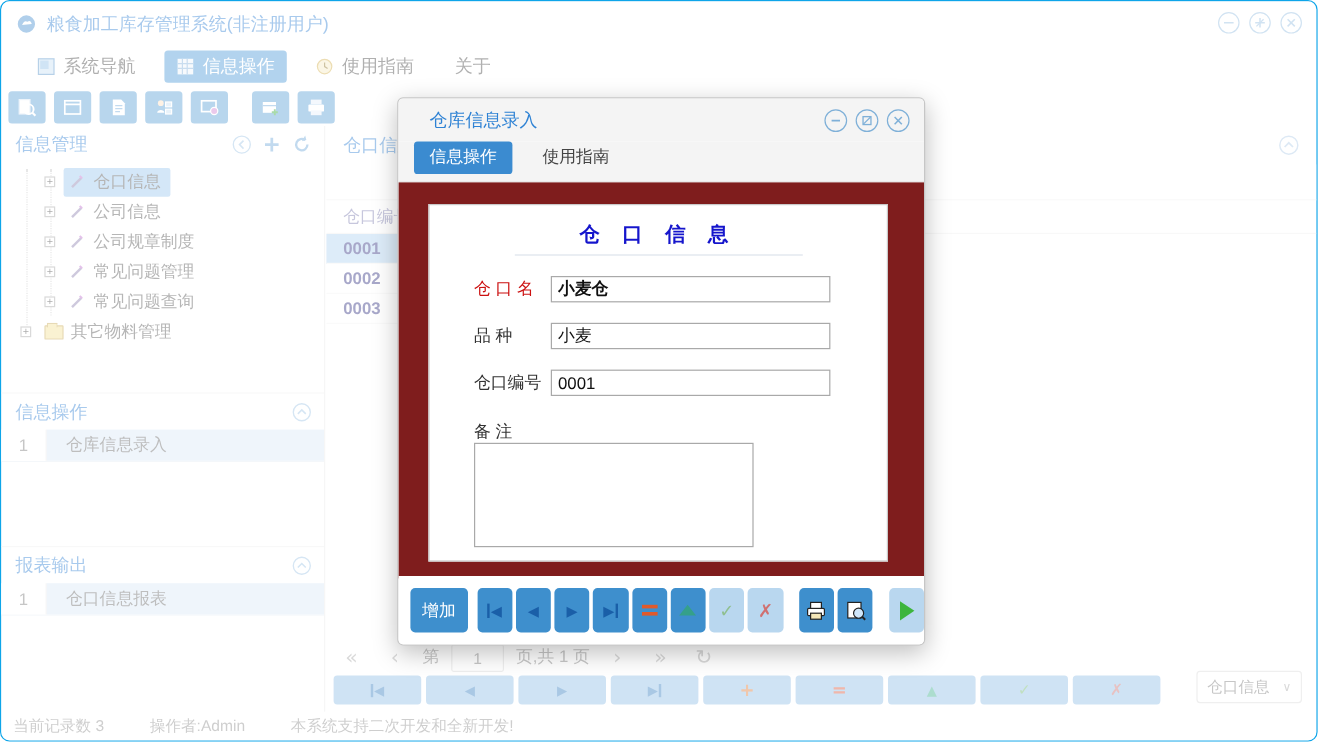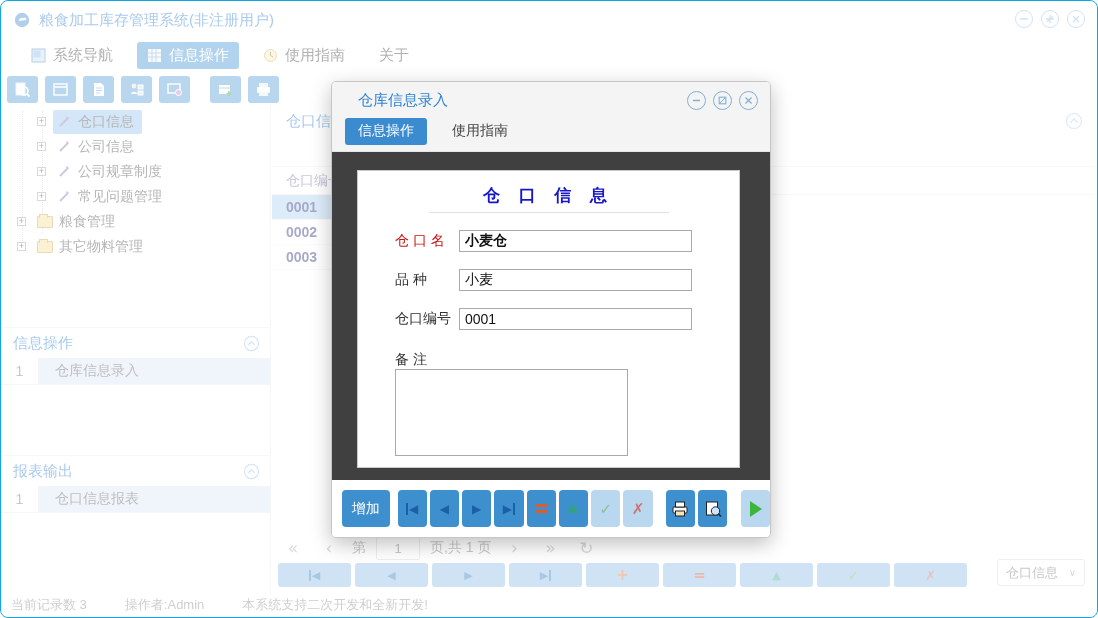--- a/index.html
+++ b/index.html
@@ -94,21 +94,21 @@
   .modal { position:absolute; left:330px; top:80px; width:440px; height:457px; background:#fff; border:1px solid #c6c6c6; border-radius:5px; box-shadow:0 6px 20px rgba(0,0,0,0.25); z-index:100; overflow:hidden; }
   .m-head { height:36px; background:#f4f4f4; display:flex; align-items:center; padding:0 12px 0 26px; }
   .m-title { color:#2e82d4; font-size:15px; }
   .m-controls { margin-left:auto; display:flex; gap:7px; }
   .m-wc { width:19px; height:19px; border:1px solid #7fb0d8; border-radius:50%; color:#7fb0d8; display:flex; align-items:center; justify-content:center; cursor:pointer; }
   .m-wc svg { width:11px; height:11px; }
   .m-tabs { height:34px; background:#f4f4f4; border-bottom:1px solid #e6e6e6; display:flex; align-items:flex-start; gap:12px; padding-left:13px; }
   .m-tab { padding:4px 13px 5px; font-size:14px; color:#444; cursor:pointer; border-radius:3px; }
   .m-tab.active { background:#3b8bd0; color:#fff; }
 
-  .m-body { position:relative; height:330px; background:#404040; }
+  .m-body { position:relative; height:330px; background:#7f1d1d; }
   .form-panel { position:absolute; left:25px; top:18px; right:30px; height:298px; border:1px solid #c9c9c9; background:#fff; }
   .f-title { text-align:center; margin-top:13px; color:#1515cc; font-weight:bold; font-size:17px; letter-spacing:7px; }
   .f-underline { width:240px; height:1px; background:#dde3ec; margin:5px auto 0; }
   .f-row { display:flex; align-items:center; margin:17px 0 0 37px; }
   .f-row.top { align-items:flex-start;flex-direction:column; }
   .f-label { width:64px; font-size:14px; color:#333; flex:0 0 auto; }
   .f-label.req { color:#cc1111; }
   .f-input { width:233px; height:22px; border:1px solid #a9a9a9; padding:1px 5px; font-size:14px; color:#111; font-family:"Liberation Sans",sans-serif; }
   .f-input.strong { font-weight:bold; }
   .f-textarea { width:233px; height:87px; border:1px solid #a9a9a9; resize:none; font-size:14px; font-family:"Liberation Sans",sans-serif; }
@@ -235,20 +235,37 @@
     <div class="tool-btn">
         <svg viewBox="0 0 17 17">
           <rect x="2" y="6" width="13" height="6" rx="1" fill="#fff"></rect>
           <rect x="4" y="2" width="9" height="4" fill="#e8f1fa"></rect>
           <rect x="4" y="11" width="9" height="4" fill="#e8f1fa"></rect>
         </svg>
       </div>
   </div>
 
   <div class="sidebar">
+    <div class="sec-head">
+      <span>信息管理</span>
+      <span class="spacer"></span>
+      <span class="sec-icons">
+        <svg viewBox="0 0 18 18">
+            <circle cx="9" cy="9" r="7.5" fill="none" stroke="currentColor" stroke-width="1.2"></circle>
+            <path d="M10.5 5.5 L7 9 l3.5 3.5" fill="none" stroke="currentColor" stroke-width="1.4"></path>
+          </svg>
+        <svg class="plus-ico" viewBox="0 0 18 18">
+            <path d="M9 3v12M3 9h12" stroke="currentColor" stroke-width="2.4"></path>
+          </svg>
+        <svg class="plus-ico" viewBox="0 0 18 18">
+            <path d="M14 9 a5 5 0 1 1 -2-4" fill="none" stroke="currentColor" stroke-width="2"></path>
+            <path d="M12 1l1 4-4 1z" fill="currentColor"></path>
+          </svg>
+      </span>
+    </div>
     <div class="tree">
       <div class="vline1"></div>
         <div class="vline2"></div>
       <div class="tree-item child selected">
         <span class="expander"></span>
         <span class="ti-body">
             <svg class="wand" viewBox="0 0 15 15">
               <line x1="3" y1="12" x2="11" y2="4" stroke="#9a8fb8" stroke-width="2"></line>
               <path d="M10 2l2 2-1.2 1.2-2-2z" fill="#c77fd4"></path>
             </svg>
@@ -278,25 +295,28 @@
       <div class="tree-item child">
         <span class="expander"></span>
         <span class="ti-body">
             <svg class="wand" viewBox="0 0 15 15">
               <line x1="3" y1="12" x2="11" y2="4" stroke="#9a8fb8" stroke-width="2"></line>
               <path d="M10 2l2 2-1.2 1.2-2-2z" fill="#c77fd4"></path>
             </svg>
             <span>常见问题管理</span>
           </span>
       </div>
-      <div class="tree-item parent">
+      <div class="tree-item child">
         <span class="expander"></span>
         <span class="ti-body">
-            <span class="folder"></span>
-            <span>粮食管理</span>
+            <svg class="wand" viewBox="0 0 15 15">
+              <line x1="3" y1="12" x2="11" y2="4" stroke="#9a8fb8" stroke-width="2"></line>
+              <path d="M10 2l2 2-1.2 1.2-2-2z" fill="#c77fd4"></path>
+            </svg>
+            <span>常见问题查询</span>
           </span>
       </div>
       <div class="tree-item parent">
         <span class="expander"></span>
         <span class="ti-body">
             <span class="folder"></span>
             <span>其它物料管理</span>
           </span>
       </div>
     </div>

